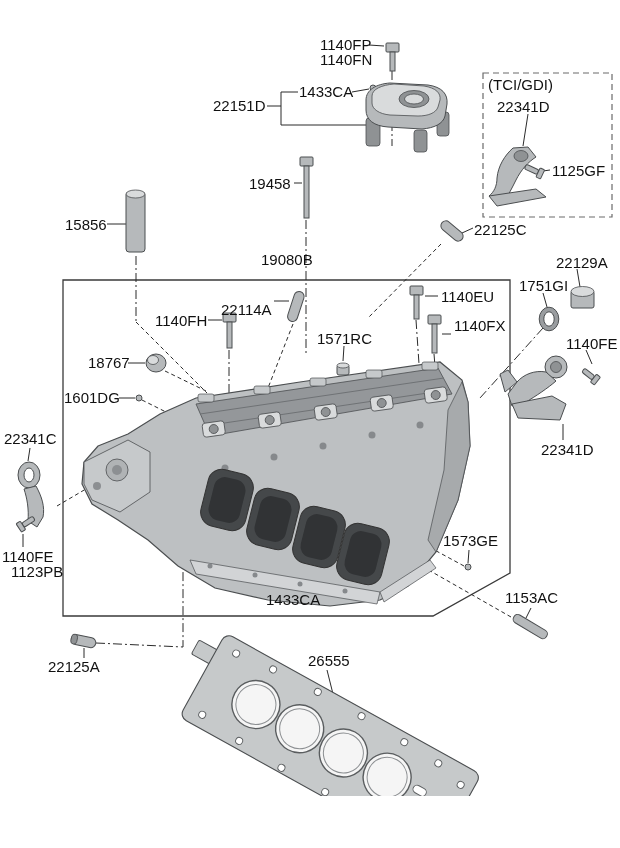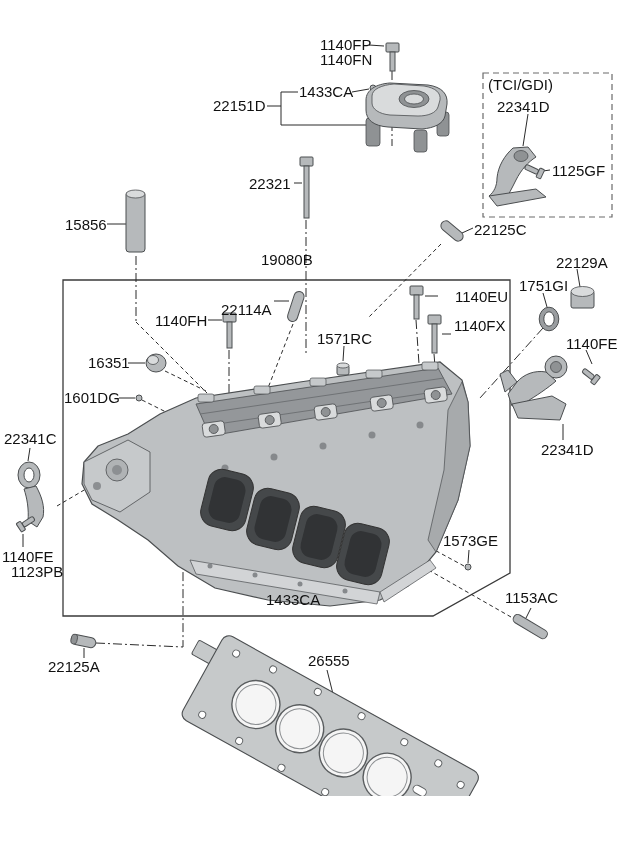--- a/index.html
+++ b/index.html
@@ -313,33 +313,33 @@
   <path d="M41,823 L56,805 L49,800 L74,797 L77,813 L64,810 L53,828 Z" fill="#000"></path>
 </svg>
 
 <div class="lbl" style="left:320px;top:37px">1140FP</div>
 <div class="lbl" style="left:320px;top:52px">1140FN</div>
 <div class="lbl" style="left:299px;top:84px">1433CA</div>
 <div class="lbl" style="left:213px;top:98px">22151D</div>
 <div class="lbl" style="left:488px;top:77px">(TCI/GDI)</div>
 <div class="lbl" style="left:497px;top:99px">22341D</div>
 <div class="lbl" style="left:552px;top:163px">1125GF</div>
-<div class="lbl" style="left:249px;top:176px">22321</div>
+<div class="lbl" style="left:249px;top:176px">19458</div>
 <div class="lbl" style="left:65px;top:217px">15856</div>
 <div class="lbl" style="left:474px;top:222px">22125C</div>
 <div class="lbl" style="left:261px;top:252px">19080B</div>
 <div class="lbl" style="left:556px;top:255px">22129A</div>
 <div class="lbl" style="left:519px;top:278px">1751GI</div>
 <div class="lbl" style="left:221px;top:302px">22114A</div>
-<div class="lbl" style="left:455px;top:289px">1140EU</div>
+<div class="lbl" style="left:441px;top:289px">1140EU</div>
 <div class="lbl" style="left:155px;top:313px">1140FH</div>
 <div class="lbl" style="left:317px;top:331px">1571RC</div>
 <div class="lbl" style="left:454px;top:318px">1140FX</div>
 <div class="lbl" style="left:566px;top:336px">1140FE</div>
-<div class="lbl" style="left:88px;top:355px">16351</div>
+<div class="lbl" style="left:88px;top:355px">18767</div>
 <div class="lbl" style="left:64px;top:390px">1601DG</div>
 <div class="lbl" style="left:4px;top:431px">22341C</div>
 <div class="lbl" style="left:541px;top:442px">22341D</div>
 <div class="lbl" style="left:443px;top:533px">1573GE</div>
 <div class="lbl" style="left:2px;top:549px">1140FE</div>
 <div class="lbl" style="left:11px;top:564px">1123PB</div>
 <div class="lbl" style="left:266px;top:592px">1433CA</div>
 <div class="lbl" style="left:505px;top:590px">1153AC</div>
 <div class="lbl" style="left:48px;top:659px">22125A</div>
 <div class="lbl" style="left:308px;top:653px">26555</div>

